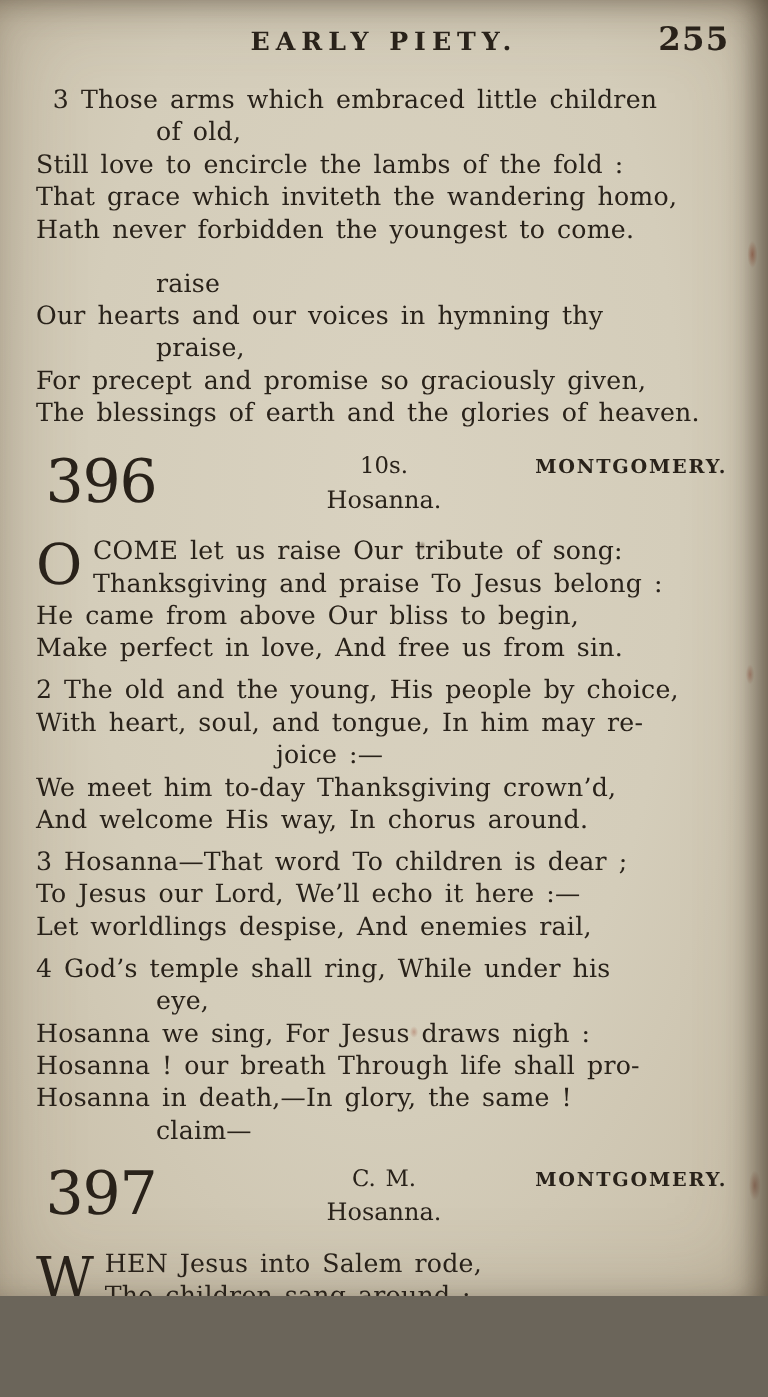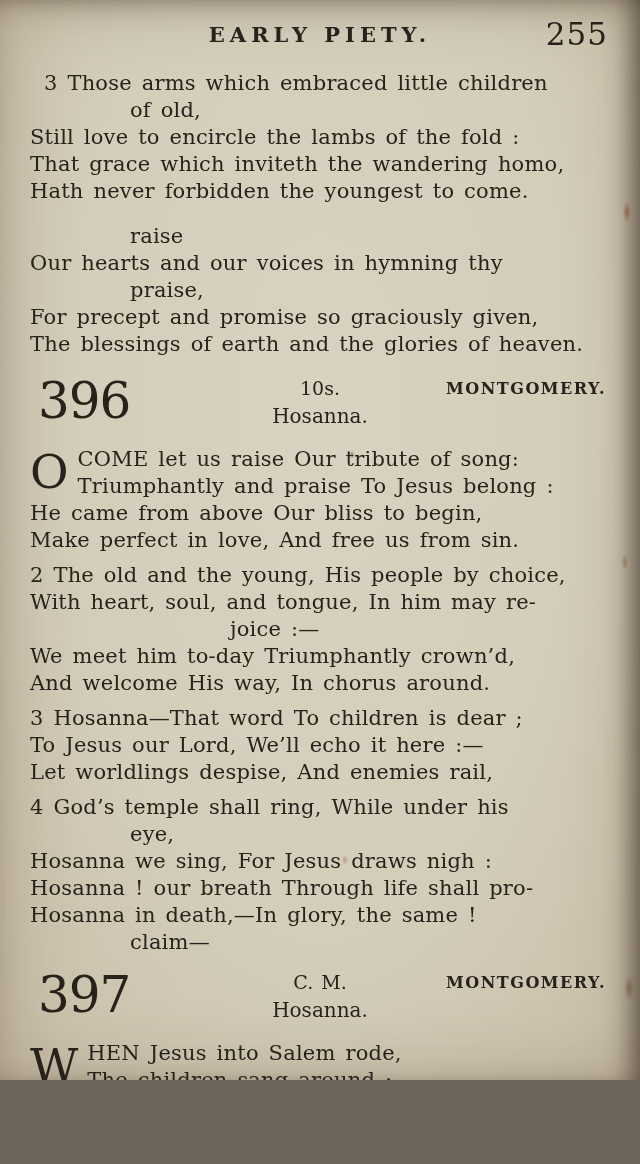--- a/index.html
+++ b/index.html
@@ -23,21 +23,21 @@
       inset 0 14px 30px -14px rgba(90,75,55,.45),
       inset 0 0 70px rgba(96,80,58,.28);
   }
   .page-header{position:relative;height:42px;margin-bottom:14px;}
   .running-title{
     text-align:center;font-size:21px;line-height:42px;
     letter-spacing:5px;font-weight:bold;
   }
   .page-number{
     position:absolute;right:2px;top:-2px;
-    font-size:31px;line-height:44px;font-weight:normal;letter-spacing:1px;
+    font-size:27px;line-height:44px;font-weight:bold;letter-spacing:1px;
   }
   .stanza{margin-bottom:10px;}
   .mb18{margin-bottom:18px;}
   .mb14{margin-bottom:14px;}
   .mb8{margin-bottom:8px;}
   .line{
     font-size:21px;line-height:27px;
     word-spacing:3px;letter-spacing:.2px;
     white-space:nowrap;
   }
@@ -91,31 +91,31 @@
   <div class="hymn-head">
     <div class="hymn-number">396</div>
     <div class="head-row1">10s.</div>
     <div class="head-author">MONTGOMERY.</div>
     <div class="head-tune">Hosanna.</div>
   </div>
 
   <div class="stanza mb8">
     <span class="dropcap">O</span>
     <div class="line">COME let us raise Our tribute of song:</div>
-    <div class="line">Triumphantly and praise To Jesus belong :</div>
+    <div class="line">Thanksgiving and praise To Jesus belong :</div>
     <div class="line">He came from above Our bliss to begin,</div>
     <div class="line">Make perfect in love, And free us from sin.</div>
     <div class="clear"></div>
   </div>
 
   <div class="stanza mb8">
     <div class="line">2 The old and the young, His people by choice,</div>
     <div class="line">With heart, soul, and tongue, In him may re-</div>
     <div class="line ind200">joice :—</div>
-    <div class="line">We meet him to-day Triumphantly crown’d,</div>
+    <div class="line">We meet him to-day Thanksgiving crown’d,</div>
     <div class="line">And welcome His way, In chorus around.</div>
   </div>
 
   <div class="stanza mb8">
     <div class="line">3 Hosanna—That word To children is dear ;</div>
     <div class="line">To Jesus our Lord, We’ll echo it here :—</div>
     <div class="line">Let worldlings despise, And enemies rail,</div>
   </div>
 
   <div class="stanza mb8">

